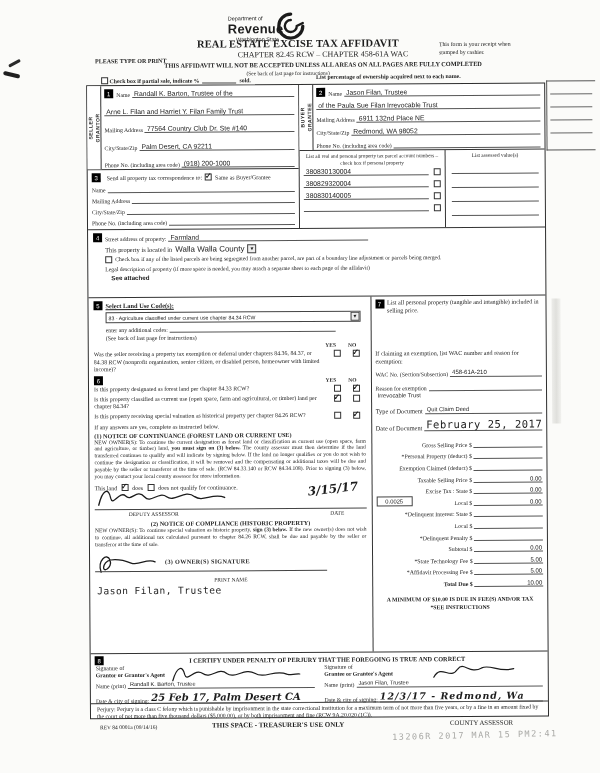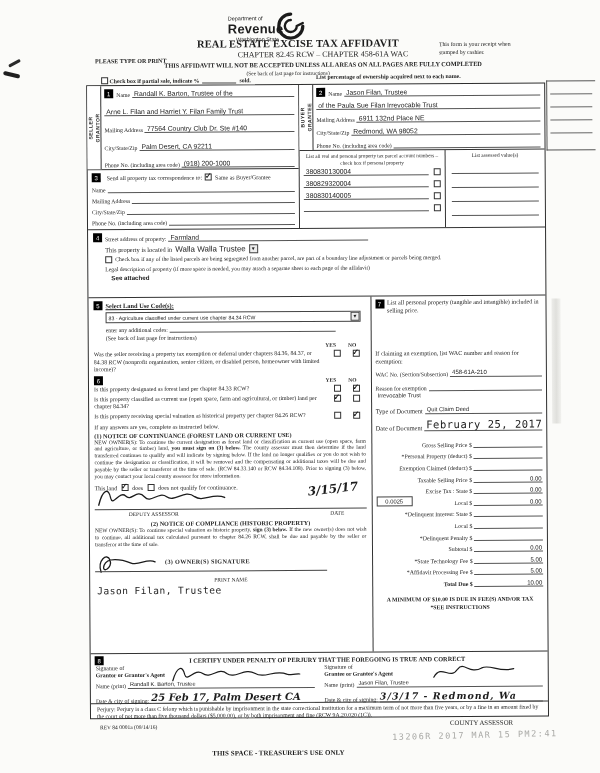--- a/index.html
+++ b/index.html
@@ -152,21 +152,21 @@
   .np-row { display:flex; align-items:flex-end; margin-top:2px; }
   .np-row .val { font-size:5.6px; }
   .dt-row { display:flex; align-items:flex-end; margin-top:3px; }
   .hand { font-family:"DejaVu Serif",serif; font-style:italic; font-weight:bold; white-space:nowrap; }
   .hand-lg { font-size:10px; transform:rotate(-2deg); }
   .hand-md { font-size:9.5px; letter-spacing:1px; }
   .perjury { border-top:1px solid #333; font-size:5.75px; line-height:1.25; padding:2px 6px 0; }
 
   
   .footer-rev { position:absolute; left:98px; top:723px; font-size:5.5px; }
-  .footer-treas { position:absolute; left:210px; top:749px; font-size:7px; font-weight:bold; }
+  .footer-treas { position:absolute; left:210px; top:721px; font-size:7px; font-weight:bold; }
   .footer-assessor { position:absolute; left:448px; top:720px; font-size:6.8px; }
   .stamp { position:absolute; left:390px; top:731px; font-family:"DejaVu Sans Mono",monospace;
            font-size:8.5px; color:#a9a9a6; letter-spacing:1.5px; transform:rotate(-1deg); white-space:nowrap; }
 
   
   .art1 { position:absolute; left:10px; top:60px; width:13px; height:3px; background:#2a2a2a; transform:rotate(-28deg); border-radius:2px; }
   .art2 { position:absolute; left:5px; top:71px; width:17px; height:4px; background:#1f1f1f; transform:rotate(14deg); border-radius:3px; }
   .streak { position:absolute; left:552px; top:300px; width:9px; height:125px;
             background:linear-gradient(to right,#e9e9e6,#d9d9d5,#efefec); opacity:.8; }
   svg path { fill:none; stroke:#1b1b1b; stroke-linecap:round; }
@@ -331,21 +331,21 @@
     </div>
 
     <div class="prop">
       <div class="prop-l1">
         <span class="badge">4</span>
         <span class="lbl">Street address of property:</span>
         <span class="line" style="max-width:200px"><span class="val">Farmland</span></span>
       </div>
       <div class="prop-l2">
         <span>This property is located in</span>
-        <span class="county-val">Walla Walla Trustee</span>
+        <span class="county-val">Walla Walla County</span>
         <span class="dd-btn">
             <span>▼</span>
           </span>
       </div>
       <div class="prop-l3">
         <span class="cb"></span>
         <span>Check box if any of the listed parcels are being segregated from another parcel, are part of a boundary line adjustment or parcels being merged.</span>
       </div>
       <div class="prop-l4">Legal description of property (if more space is needed, you may attach a separate sheet to each page of the affidavit)</div>
       <div class="prop-l5">See attached</div>
@@ -588,21 +588,21 @@
             <b>Grantee or Grantee's Agent</b></div>
           <svg class="sig-svg" style="left:110px" width="90" height="22">
             <path d="M4,16 C12,2 20,20 28,8 C34,0 40,14 52,7 C60,3 70,12 84,8" stroke-width="1.2"></path>
           </svg>
           <div class="np-row">
               <span class="lbl">Name (print)</span>
             <span class="line"><span class="val" style="font-size:5.6px">Jason Filan, Trustee</span></span>
             </div>
           <div class="dt-row">
               <span class="lbl">Date &amp; city of signing:</span>
-            <span class="line"><span class="hand hand-md">3/3/17 - Redmond, Wa</span></span>
+            <span class="line"><span class="hand hand-md">12/3/17 - Redmond, Wa</span></span>
             </div>
         </div>
       </div>
       <div class="perjury">Perjury: Perjury is a class C felony which is punishable by imprisonment in the state correctional institution for a maximum term of not more than five years, or by a fine in an amount fixed by the court of not more than five thousand dollars ($5,000.00), or by both imprisonment and fine (RCW 9A.20.020 (1C)).</div>
     </div>
   </div>
 
   <div class="footer-rev">REV 84 0001a (09/14/16)</div>
   <div class="footer-treas">THIS SPACE - TREASURER'S USE ONLY</div>
   <div class="footer-assessor">COUNTY ASSESSOR</div>

